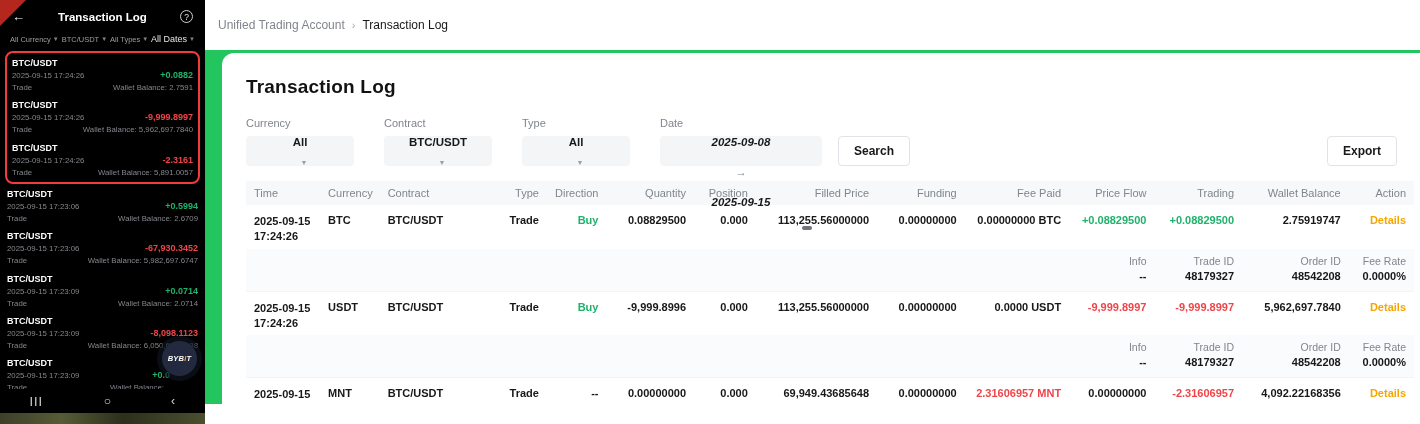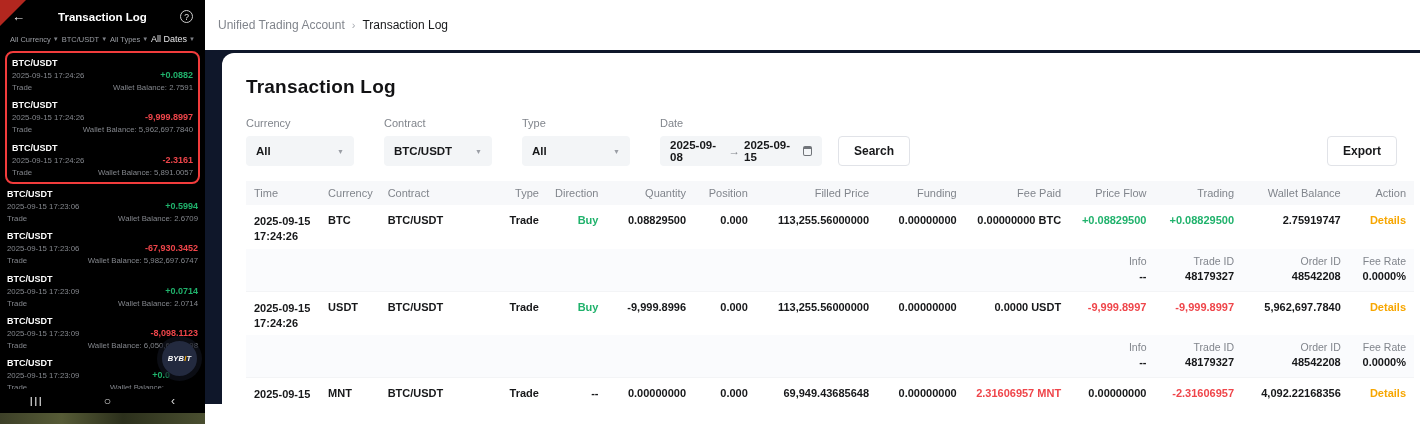--- a/index.html
+++ b/index.html
@@ -43,37 +43,37 @@
   .m-nav { position:absolute; left:0; right:0; bottom:11px; height:24px; background:#000;
            display:flex; align-items:center; justify-content:space-around; z-index:2;
            color:#d9d9d9; }
   .nav-recents { font-size:9px; letter-spacing:2px; font-weight:bold; }
   .nav-home { font-size:12px; }
   .nav-back { font-size:12px; }
   .m-wallpaper { position:absolute; left:0; right:0; bottom:0; height:11px; z-index:2;
                  background:linear-gradient(90deg,#3d4028 0%, #565b36 30%, #2c301c 60%, #4a4f30 100%); }
 
   
-  .desktop { position:relative; flex:1; height:404px; background:#0f172a; overflow:hidden; }
+  .desktop { position:relative; flex:1; height:404px; background:#22c55e; overflow:hidden; }
   .top-band { height:50px; background:#fff; display:flex; align-items:center; padding-left:13px; }
   .breadcrumb { font-size:12px; color:#81858c; display:flex; gap:7px; align-items:center; }
   .bc-root { color:#81858c; }
   .bc-sep { color:#a6aab0; font-size:11px; }
   .bc-current { color:#17181a; }
   .card { position:absolute; left:17px; top:53px; right:0; bottom:-8px; background:#fff;
           border-radius:12px 0 0 0; padding:0 6px 0 24px; }
   .page-title { margin-top:23px; font-size:19px; font-weight:bold; color:#121214; letter-spacing:0.2px;}
   .filters { display:flex; align-items:flex-end; margin-top:19px; }
   .f-group { margin-right:30px; }
   .f-label { font-size:11px; color:#81858c; margin-bottom:7px; }
   .f-control { height:30px; background:#f3f5f7; border-radius:4px; display:flex; align-items:center;
                justify-content:space-between; padding:0 10px; font-size:11.5px; font-weight:bold;
-               color:#17181a; width:108px; cursor:pointer; }
+               color:#17181a; width:108px; cursor:pointer;flex-direction:column; }
   .f-caret { font-size:7px; color:#9a9ea5; margin-left:8px; }
-  .f-date { width:162px; font-weight:bold; gap:4px; justify-content:flex-end;}
+  .f-date { width:162px; font-weight:bold; gap:18px; justify-content:flex-start;font-style:italic;}
   .f-date .d-arrow { color:#81858c; font-weight:normal; }
   .cal-icon { margin-left:auto; width:10px; height:10px; border:1.2px solid #707479; border-top-width:3px;
               border-radius:2px; display:inline-block; }
   .btn { height:30px; background:#fff; border:1px solid #e1e3e8; border-radius:4px; padding:0 15px;
          font-size:12px; font-weight:bold; color:#17181a; display:flex; align-items:center; cursor:pointer;
          font-family:"Liberation Sans", sans-serif; }
   .btn-search { margin-left:-14px; }
   .btn-export { margin-left:auto; margin-right:17px; }
 
   table { width:100%; border-collapse:collapse; table-layout:fixed; margin-top:15px; font-size:11px; }

